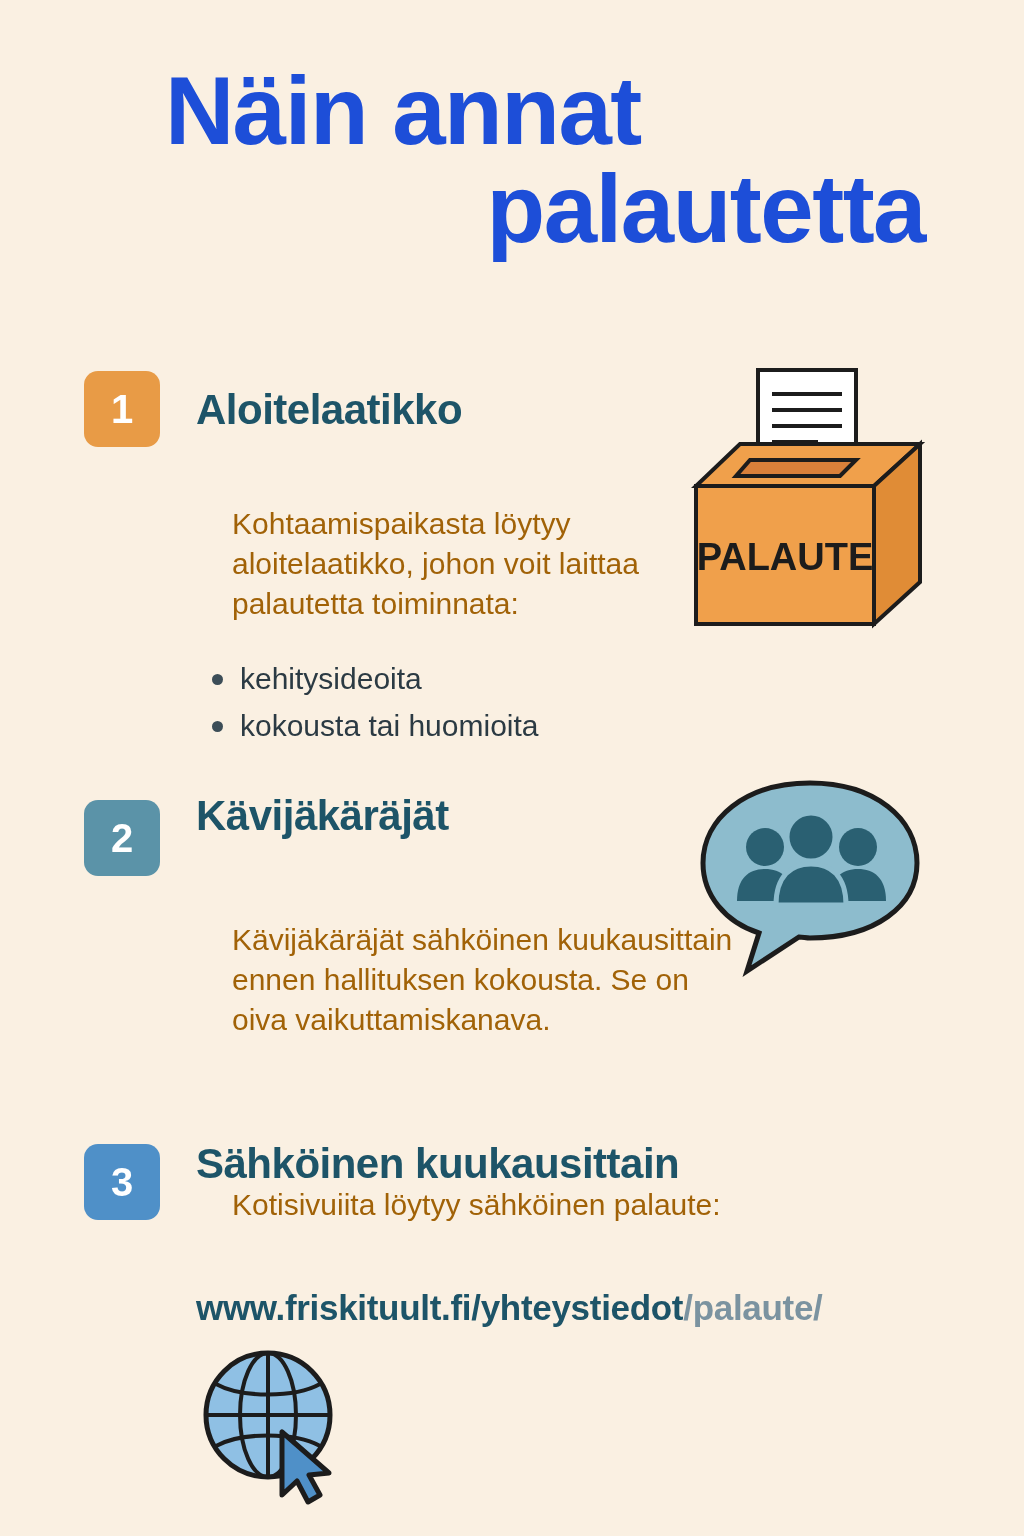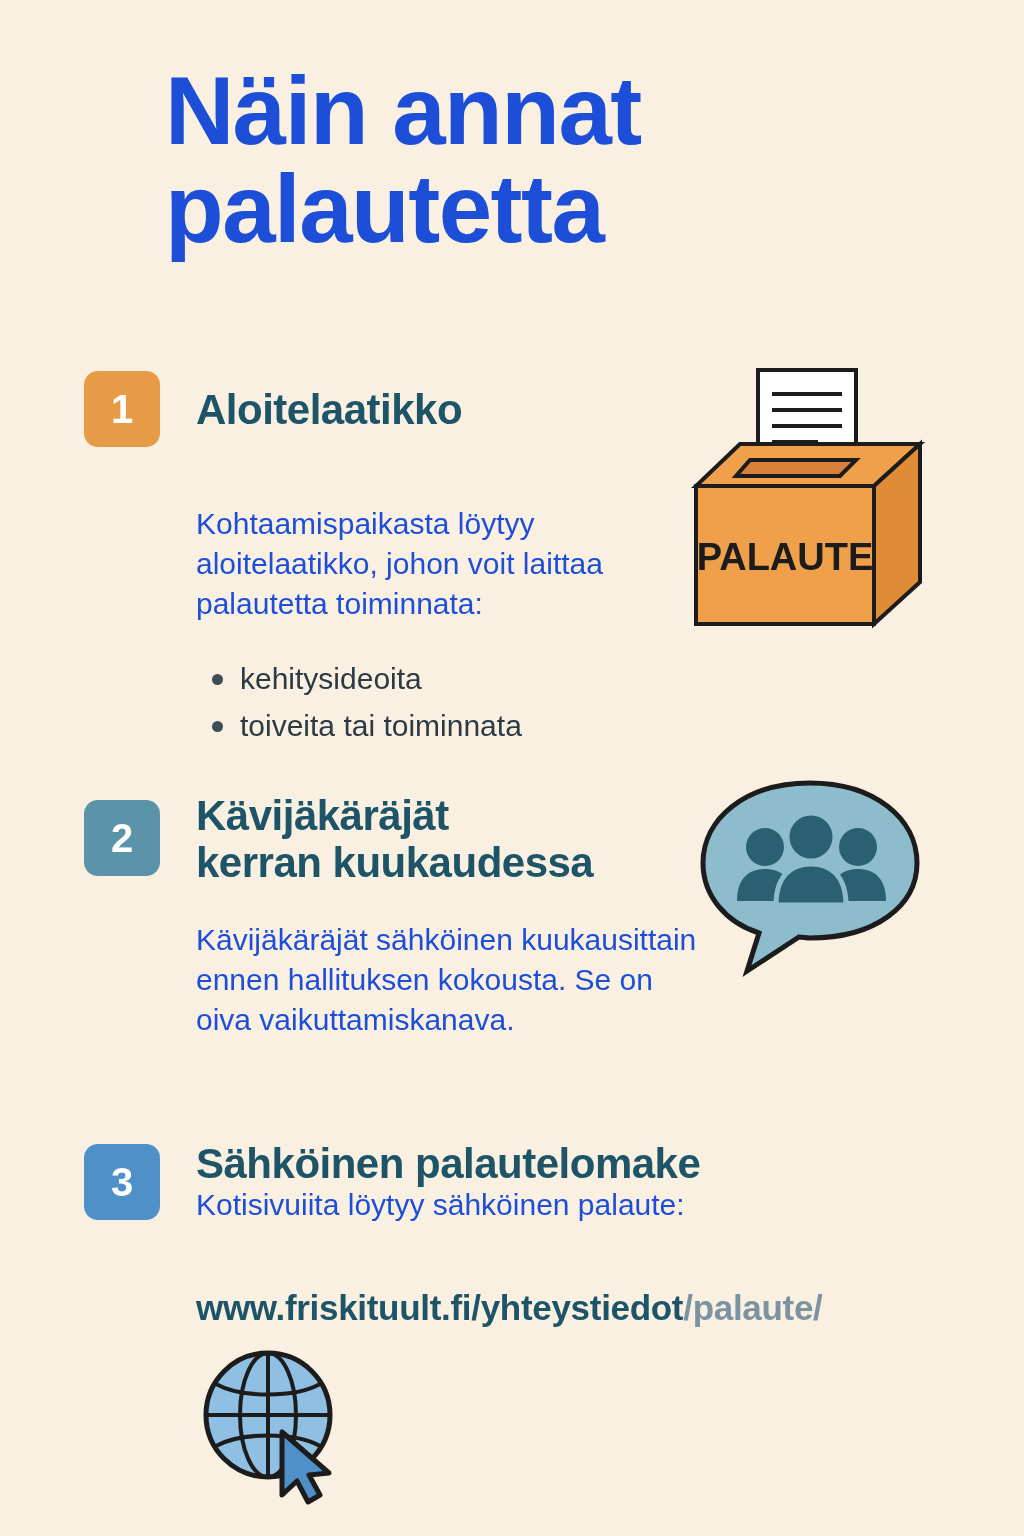--- a/index.html
+++ b/index.html
@@ -27,21 +27,21 @@
     position: absolute;
     left: 165px;
     top: 62px;
     width: 760px;
     font-size: 96px;
     line-height: 1.02;
     font-weight: bold;
     letter-spacing: -1.5px;
     color: #1d4ed8;
   }
-  .title .line2 { display: block; }
+  .title .line2 { display: block; text-align: right; }
 
   
   .step {
     position: absolute;
   }
   .badge {
     position: absolute;
     width: 76px;
     height: 76px;
     border-radius: 14px;
@@ -58,21 +58,22 @@
     font-size: 42px;
     font-weight: bold;
     line-height: 1.12;
     color: #1d5468;
     letter-spacing: -0.5px;
   }
   .step-body {
     position: absolute;
     font-size: 30px;
     line-height: 1.33;
-    color: #1d4ed8;
+    color: #a16207;
+    margin-left: 36px;
   }
   ul.bullets {
     margin: 8px 0 0 0;
     padding-left: 44px;
     list-style: none;
   }
   ul.bullets li {
     position: relative;
     font-size: 30px;
     line-height: 1.55;
@@ -117,21 +118,21 @@
     </div>
 
     <div class="step-heading" style="left:196px; top:373px; width:520px;margin-top:13px;">
       <span>Aloitelaatikko</span><br>
     </div>
 
     <div class="step-body" style="left:196px; top:504px; width:450px;">Kohtaamispaikasta löytyy aloitelaatikko, johon voit laittaa palautetta toiminnata:</div>
 
     <ul class="bullets" style="position:absolute; left:196px; top:648px; width:470px;">
       <li>kehitysideoita</li>
-      <li>toiveita tai toiminnata</li>
+      <li>kokousta tai huomioita</li>
     </ul>
 
     <svg class="illus" style="left:680px; top:358px;" width="260" height="310" viewBox="0 0 260 310">
 
       <rect x="78" y="12" width="98" height="92" fill="#ffffff" stroke="#1c1c1c" stroke-width="4"></rect>
       <line x1="92" y1="36" x2="162" y2="36" stroke="#1c1c1c" stroke-width="4"></line>
       <line x1="92" y1="52" x2="162" y2="52" stroke="#1c1c1c" stroke-width="4"></line>
       <line x1="92" y1="68" x2="162" y2="68" stroke="#1c1c1c" stroke-width="4"></line>
       <line x1="92" y1="84" x2="138" y2="84" stroke="#1c1c1c" stroke-width="4"></line>
 
@@ -146,21 +147,20 @@
     </svg>
   </div>
 
   <div class="step">
     <div class="badge" style="left:84px; top:800px; background:#5b93a8;">
       <span>2</span>
     </div>
 
     <div class="step-heading" style="left:196px; top:792px; width:520px;">
       <span>Kävijäkäräjät</span><br>
-      <span>kerran kuukaudessa</span>
     </div>
 
     <div class="step-body" style="left:196px; top:920px; width:520px;">Kävijäkäräjät sähköinen kuukausittain ennen hallituksen kokousta. Se on oiva vaikuttamiskanava.</div>
 
     <svg class="illus" style="left:695px; top:775px;" width="230" height="205" viewBox="0 0 230 205">
       <path d="M115 8 C50 8 8 44 8 88 C8 120 30 147 64 158 L52 196 L104 162 C108 162 111 163 115 163 C180 163 222 131 222 88 C222 44 180 8 115 8 Z" fill="#8dbccd" stroke="#1c1c1c" stroke-width="5"></path>
       <circle cx="70" cy="72" r="19" fill="#2a6072"></circle>
       <path d="M42 126 C42 103 54 94 70 94 C86 94 98 103 98 126 Z" fill="#2a6072"></path>
       <circle cx="163" cy="72" r="19" fill="#2a6072"></circle>
       <path d="M135 126 C135 103 147 94 163 94 C179 94 191 103 191 126 Z" fill="#2a6072"></path>
@@ -168,21 +168,21 @@
       <path d="M81 130 C81 101 96 89 116 89 C136 89 151 101 151 130 Z" fill="#2a6072" stroke="#8dbccd" stroke-width="5"></path>
     </svg>
   </div>
 
   <div class="step">
     <div class="badge" style="left:84px; top:1144px; background:#4f90c8;">
       <span>3</span>
     </div>
 
     <div class="step-heading" style="left:196px; top:1140px; width:720px;">
-      <span>Sähköinen palautelomake</span>
+      <span>Sähköinen kuukausittain</span>
     </div>
 
     <div class="step-body" style="left:196px; top:1185px; width:700px;">Kotisivuiita löytyy sähköinen palaute:</div>
 
     <div class="link-text" style="left:196px; top:1288px; width:760px;">
       <span>www.friskituult.fi/yhteystiedot</span><span class="tail">/palaute/</span>
     </div>
 
     <svg class="illus" style="left:196px; top:1340px;" width="160" height="165" viewBox="0 0 160 165">
       <circle cx="72" cy="75" r="62" fill="#8fc0e4" stroke="#1c1c1c" stroke-width="5"></circle>

